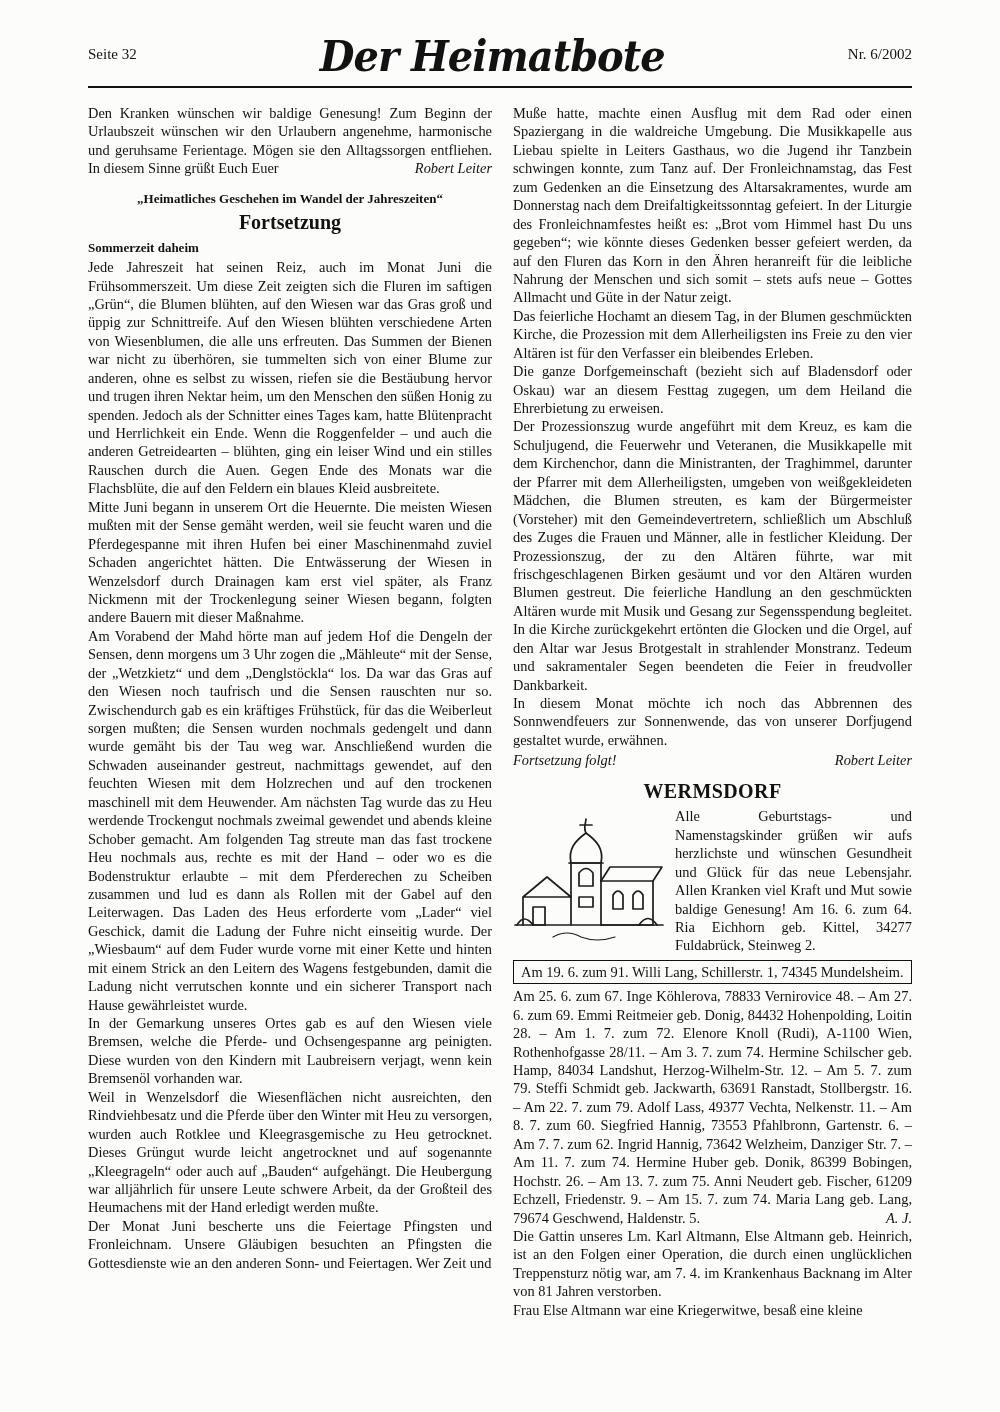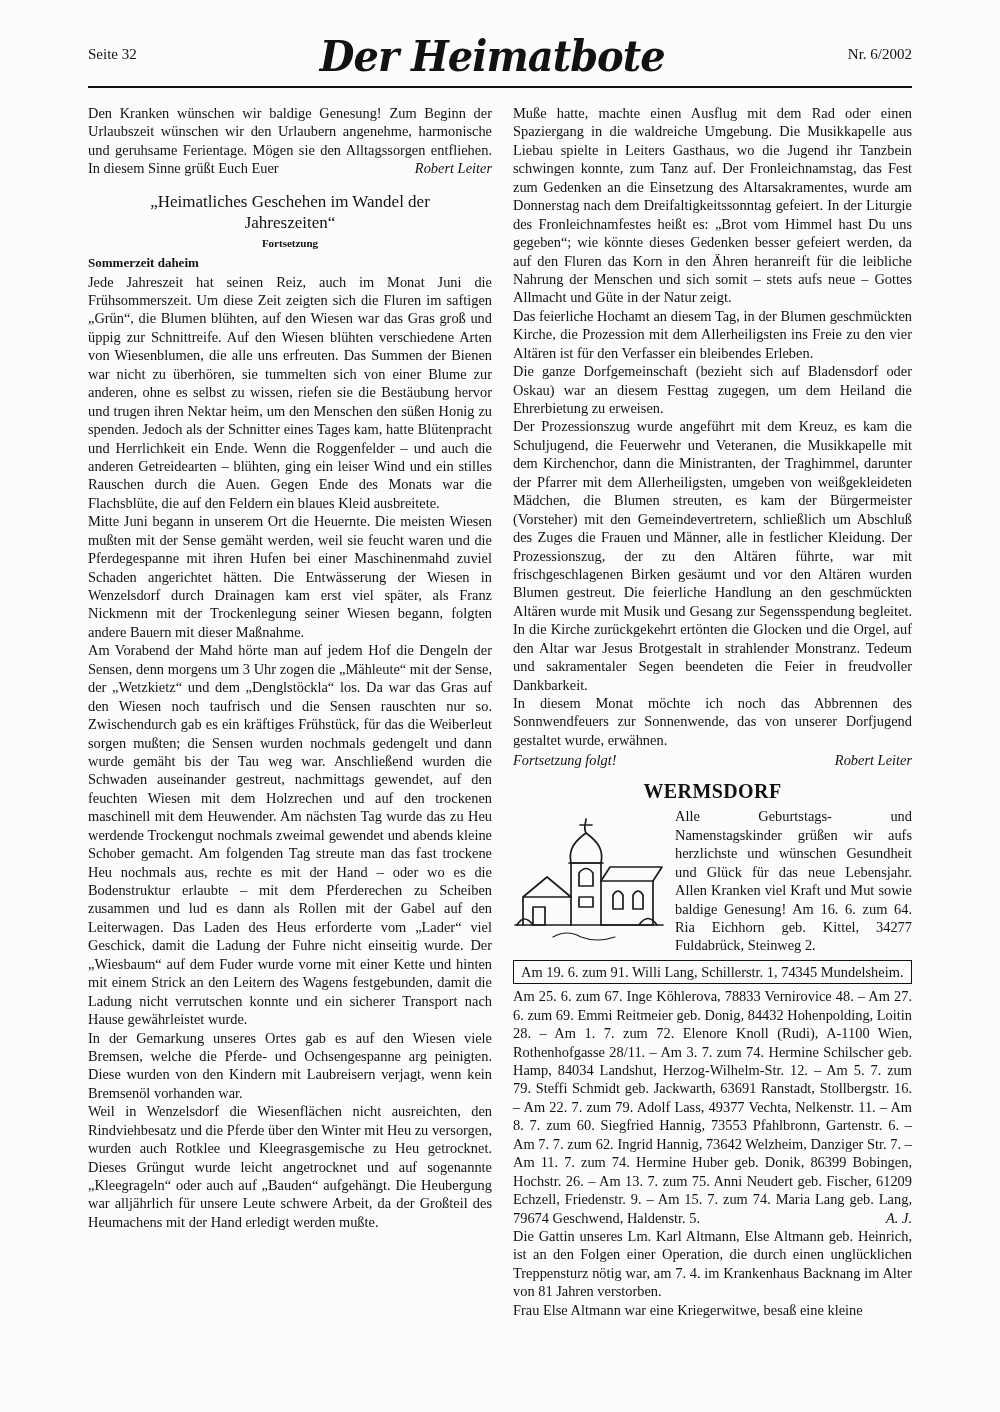--- a/index.html
+++ b/index.html
@@ -24,24 +24,24 @@
   .col {
     font-size:14.4px; line-height:1.28; text-align:justify;
     hyphens:auto; -webkit-hyphens:auto;
   }
   .col-left { width:404px; }
   .col-right { width:399px; }
   .para { margin:0; }
   .sig-holder { position:relative; }
   .signature { position:absolute; right:0; bottom:0; font-style:italic; }
   .article-title {
-    text-align:center; font-size:17px; font-weight:normal;
+    text-align:center; font-size:13px; font-weight:bold;
     line-height:1.24; margin:13px 22px 3px;
   }
-  .article-subtitle { text-align:center; font-weight:bold; font-size:11px; margin-bottom:5px; }
+  .article-subtitle { text-align:center; font-weight:bold; font-size:20px; margin-bottom:5px; }
   .section-heading { font-weight:bold; font-size:13px; margin-bottom:1px; }
   .continuation-line { display:flex; justify-content:space-between; font-style:italic; margin-top:2px; }
   .wermsdorf-heading {
     text-align:center; font-weight:bold; font-size:20px;
     letter-spacing:0.4px; margin:9px 0 3px;
   }
   .church-wrap { float:left; width:152px; height:134px; margin:2px 10px 2px 0; }
   .church-wrap svg { width:100%; height:100%; }
   .boxed {
     clear:both; border:1.4px solid #111; padding:2px 7px;
@@ -70,20 +70,21 @@
 
       <h1 class="article-title">„Heimatliches Geschehen im Wandel der Jahreszeiten“</h1>
       <div class="article-subtitle">Fortsetzung</div>
       <div class="section-heading">Sommerzeit daheim</div>
 
       <p class="para">Jede Jahreszeit hat seinen Reiz, auch im Monat Juni die Frühsommerszeit. Um diese Zeit zeigten sich die Fluren im saftigen „Grün“, die Blumen blühten, auf den Wiesen war das Gras groß und üppig zur Schnittreife. Auf den Wiesen blühten verschiedene Arten von Wiesenblumen, die alle uns erfreuten. Das Summen der Bienen war nicht zu überhören, sie tummelten sich von einer Blume zur anderen, ohne es selbst zu wissen, riefen sie die Bestäubung hervor und trugen ihren Nektar heim, um den Menschen den süßen Honig zu spenden. Jedoch als der Schnitter eines Tages kam, hatte Blütenpracht und Herrlichkeit ein Ende. Wenn die Roggenfelder – und auch die anderen Getreidearten – blühten, ging ein leiser Wind und ein stilles Rauschen durch die Auen. Gegen Ende des Monats war die Flachsblüte, die auf den Feldern ein blaues Kleid ausbreitete.</p>
       <p class="para">Mitte Juni begann in unserem Ort die Heuernte. Die meisten Wiesen mußten mit der Sense gemäht werden, weil sie feucht waren und die Pferdegespanne mit ihren Hufen bei einer Maschinenmahd zuviel Schaden angerichtet hätten. Die Entwässerung der Wiesen in Wenzelsdorf durch Drainagen kam erst viel später, als Franz Nickmenn mit der Trockenlegung seiner Wiesen begann, folgten andere Bauern mit dieser Maßnahme.</p>
       <p class="para">Am Vorabend der Mahd hörte man auf jedem Hof die Dengeln der Sensen, denn morgens um 3 Uhr zogen die „Mähleute“ mit der Sense, der „Wetzkietz“ und dem „Denglstöckla“ los. Da war das Gras auf den Wiesen noch taufrisch und die Sensen rauschten nur so. Zwischendurch gab es ein kräftiges Frühstück, für das die Weiberleut sorgen mußten; die Sensen wurden nochmals gedengelt und dann wurde gemäht bis der Tau weg war. Anschließend wurden die Schwaden auseinander gestreut, nachmittags gewendet, auf den feuchten Wiesen mit dem Holzrechen und auf den trockenen maschinell mit dem Heuwender. Am nächsten Tag wurde das zu Heu werdende Trockengut nochmals zweimal gewendet und abends kleine Schober gemacht. Am folgenden Tag streute man das fast trockene Heu nochmals aus, rechte es mit der Hand – oder wo es die Bodenstruktur erlaubte – mit dem Pferderechen zu Scheiben zusammen und lud es dann als Rollen mit der Gabel auf den Leiterwagen. Das Laden des Heus erforderte vom „Lader“ viel Geschick, damit die Ladung der Fuhre nicht einseitig wurde. Der „Wiesbaum“ auf dem Fuder wurde vorne mit einer Kette und hinten mit einem Strick an den Leitern des Wagens festgebunden, damit die Ladung nicht verrutschen konnte und ein sicherer Transport nach Hause gewährleistet wurde.</p>
       <p class="para">In der Gemarkung unseres Ortes gab es auf den Wiesen viele Bremsen, welche die Pferde- und Ochsengespanne arg peinigten. Diese wurden von den Kindern mit Laubreisern verjagt, wenn kein Bremsenöl vorhanden war.</p>
       <p class="para">Weil in Wenzelsdorf die Wiesenflächen nicht ausreichten, den Rindviehbesatz und die Pferde über den Winter mit Heu zu versorgen, wurden auch Rotklee und Kleegrasgemische zu Heu getrocknet. Dieses Grüngut wurde leicht angetrocknet und auf sogenannte „Kleegrageln“ oder auch auf „Bauden“ aufgehängt. Die Heubergung war alljährlich für unsere Leute schwere Arbeit, da der Großteil des Heumachens mit der Hand erledigt werden mußte.</p>
+      <p class="para">Der Monat Juni bescherte uns die Feiertage Pfingsten und Fronleichnam. Unsere Gläubigen besuchten an Pfingsten die Gottesdienste wie an den anderen Sonn- und Feiertagen. Wer Zeit und</p>
     </div>
 
     <div class="col col-right">
       <p class="para">Muße hatte, machte einen Ausflug mit dem Rad oder einen Spaziergang in die waldreiche Umgebung. Die Musikkapelle aus Liebau spielte in Leiters Gasthaus, wo die Jugend ihr Tanzbein schwingen konnte, zum Tanz auf. Der Fronleichnamstag, das Fest zum Gedenken an die Einsetzung des Altarsakramentes, wurde am Donnerstag nach dem Dreifaltigkeitssonntag gefeiert. In der Liturgie des Fronleichnamfestes heißt es: „Brot vom Himmel hast Du uns gegeben“; wie könnte dieses Gedenken besser gefeiert werden, da auf den Fluren das Korn in den Ähren heranreift für die leibliche Nahrung der Menschen und sich somit – stets aufs neue – Gottes Allmacht und Güte in der Natur zeigt.</p>
       <p class="para">Das feierliche Hochamt an diesem Tag, in der Blumen geschmückten Kirche, die Prozession mit dem Allerheiligsten ins Freie zu den vier Altären ist für den Verfasser ein bleibendes Erleben.</p>
       <p class="para">Die ganze Dorfgemeinschaft (bezieht sich auf Bladensdorf oder Oskau) war an diesem Festtag zugegen, um dem Heiland die Ehrerbietung zu erweisen.</p>
       <p class="para">Der Prozessionszug wurde angeführt mit dem Kreuz, es kam die Schuljugend, die Feuerwehr und Veteranen, die Musikkapelle mit dem Kirchenchor, dann die Ministranten, der Traghimmel, darunter der Pfarrer mit dem Allerheiligsten, umgeben von weißgekleideten Mädchen, die Blumen streuten, es kam der Bürgermeister (Vorsteher) mit den Gemeindevertretern, schließlich um Abschluß des Zuges die Frauen und Männer, alle in festlicher Kleidung. Der Prozessionszug, der zu den Altären führte, war mit frischgeschlagenen Birken gesäumt und vor den Altären wurden Blumen gestreut. Die feierliche Handlung an den geschmückten Altären wurde mit Musik und Gesang zur Segensspendung begleitet. In die Kirche zurückgekehrt ertönten die Glocken und die Orgel, auf den Altar war Jesus Brotgestalt in strahlender Monstranz. Tedeum und sakramentaler Segen beendeten die Feier in freudvoller Dankbarkeit.</p>
       <p class="para">In diesem Monat möchte ich noch das Abbrennen des Sonnwendfeuers zur Sonnenwende, das von unserer Dorfjugend gestaltet wurde, erwähnen.</p>
 
       <div class="continuation-line">

